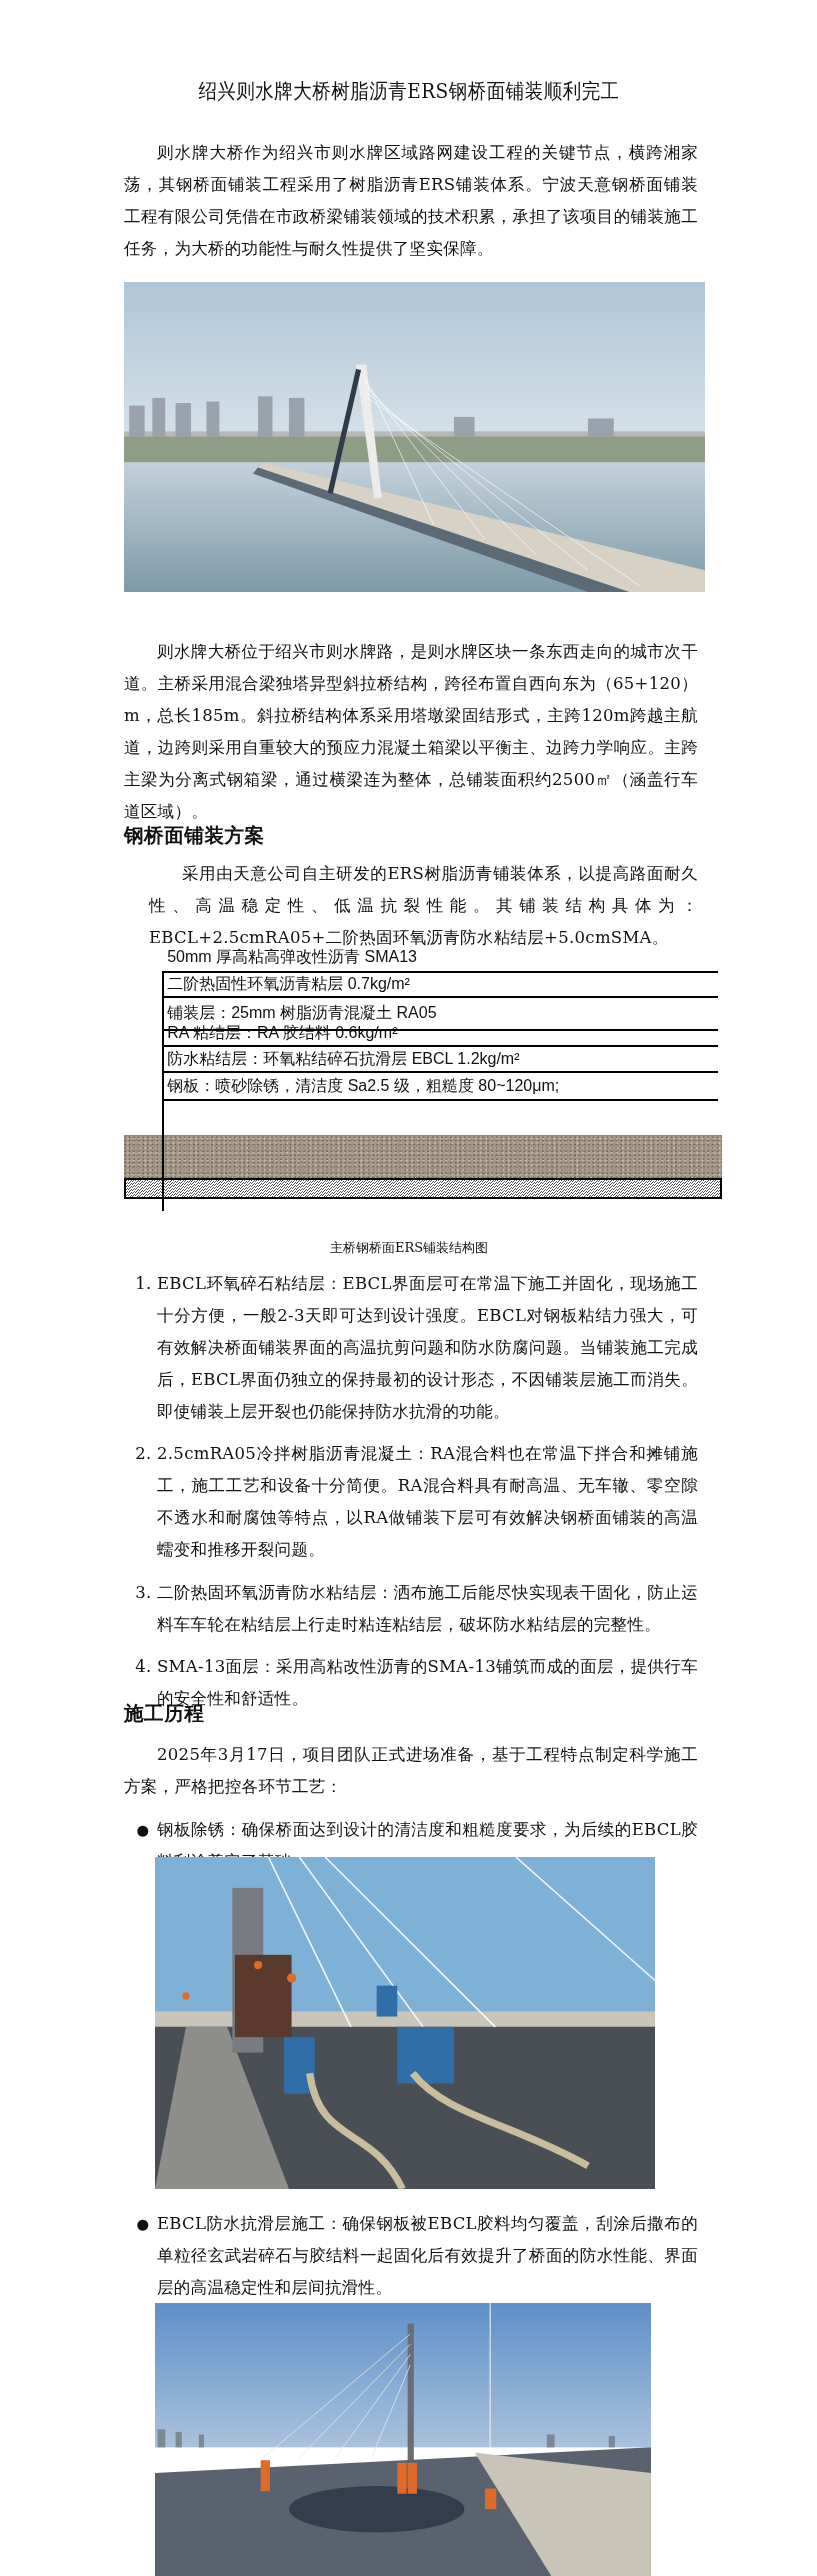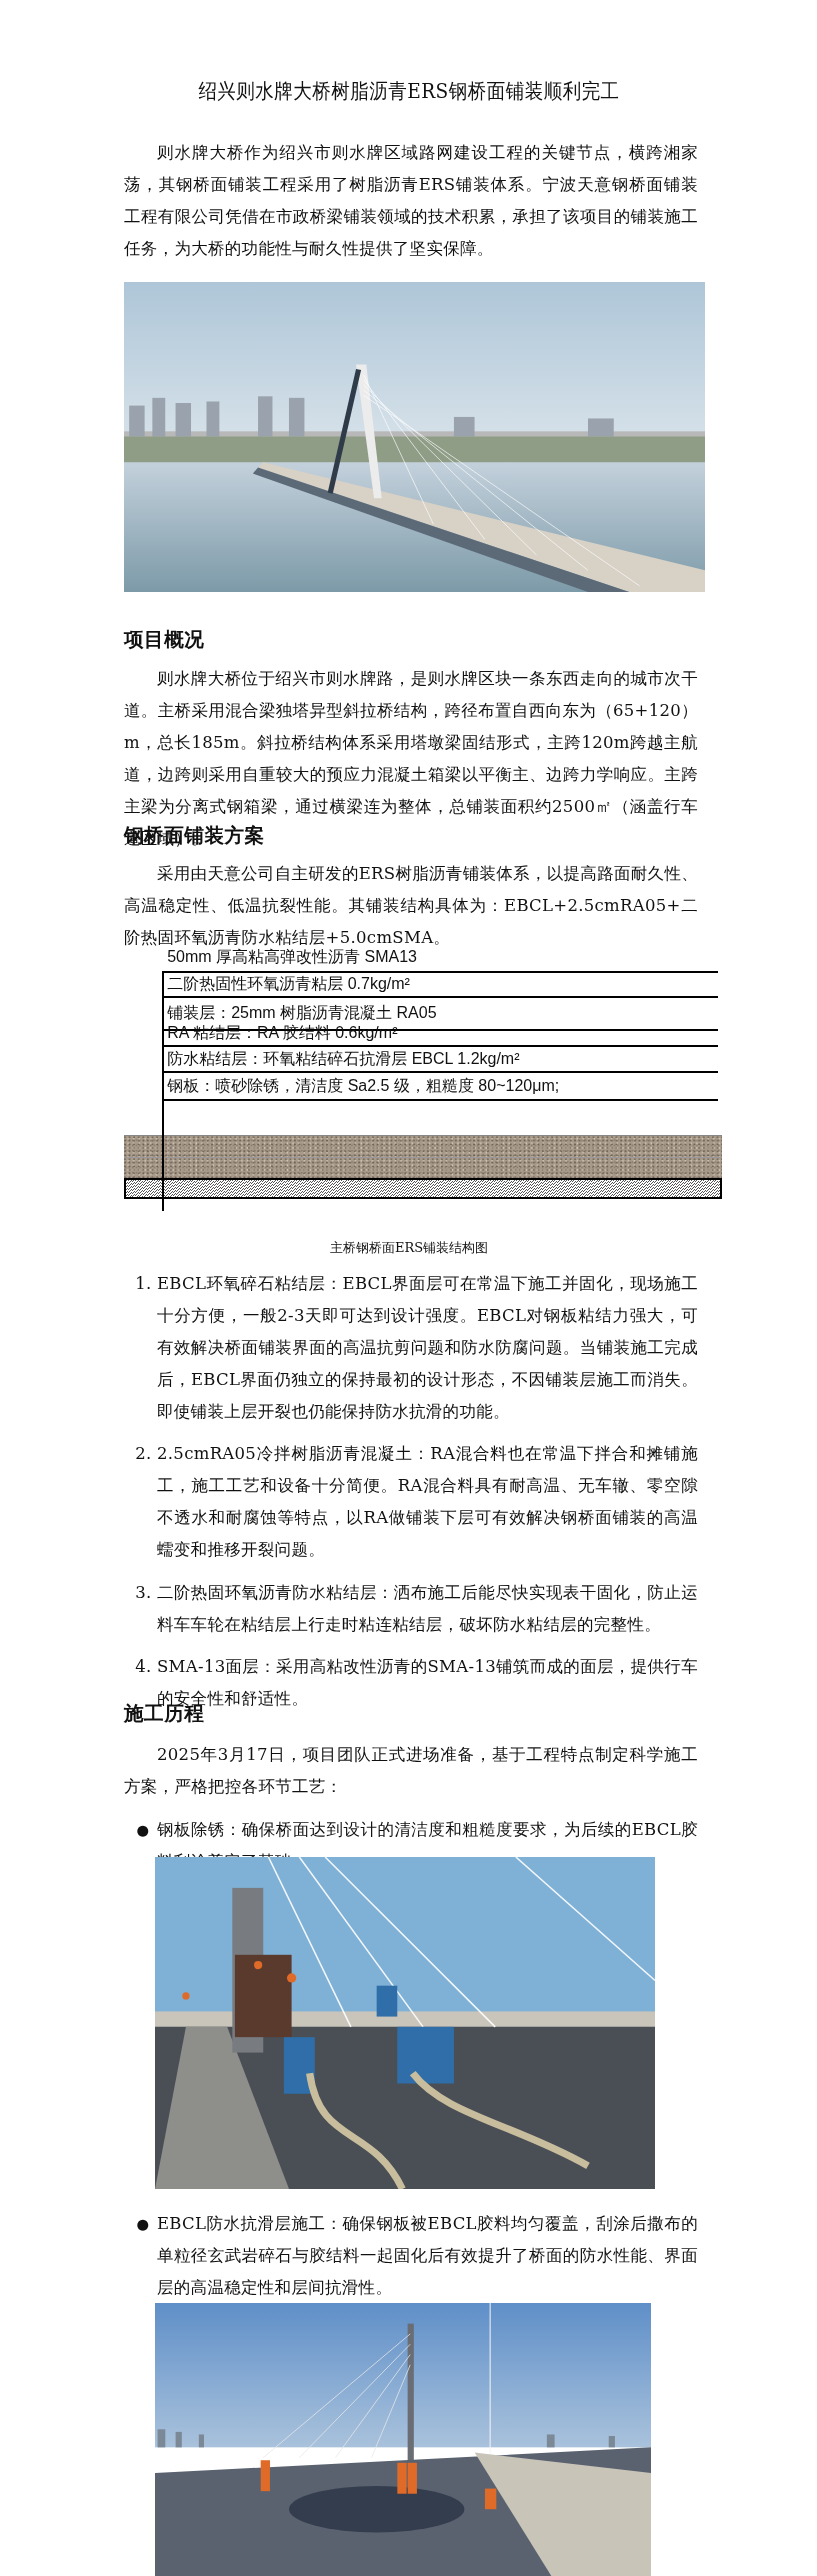--- a/index.html
+++ b/index.html
@@ -74,27 +74,26 @@
           <line x1="465" y1="180" x2="600" y2="470"></line>
           <line x1="465" y1="190" x2="700" y2="500"></line>
           <line x1="465" y1="200" x2="800" y2="530"></line>
           <line x1="465" y1="210" x2="900" y2="560"></line>
           <line x1="465" y1="220" x2="1000" y2="590"></line>
         </g>
     </svg>
   </div>
 
   <div class="col" style="top:626px;">
-    <h2>项目概况</h2>
     <p class="body" style="margin-top:10.3px;">则水牌大桥位于绍兴市则水牌路，是则水牌区块一条东西走向的城市次干道。主桥采用混合梁独塔异型斜拉桥结构，跨径布置自西向东为（65+120）m，总长185m。斜拉桥结构体系采用塔墩梁固结形式，主跨120m跨越主航道，边跨则采用自重较大的预应力混凝土箱梁以平衡主、边跨力学响应。主跨主梁为分离式钢箱梁，通过横梁连为整体，总铺装面积约2500㎡（涵盖行车道区域）。</p>
   </div>
 
   <div class="col" style="top:822px;">
     <h2>钢桥面铺装方案</h2>
-    <p class="body" style="margin-top:9.3px;">采用由天意公司自主研发的ERS树脂沥青铺装体系，以提高路面耐久性、高温稳定性、低温抗裂性能。其铺装结构具体为：EBCL+2.5cmRA05+二阶热固环氧沥青防水粘结层+5.0cmSMA。</p>
+    <p class="body" style="margin-top:9.3px;margin-left:25px;">采用由天意公司自主研发的ERS树脂沥青铺装体系，以提高路面耐久性、高温稳定性、低温抗裂性能。其铺装结构具体为：EBCL+2.5cmRA05+二阶热固环氧沥青防水粘结层+5.0cmSMA。</p>
   </div>
 
   <div class="diagram">
     <div class="layer" style="top:0; height:30px; border-bottom:2.1px solid #000;">50mm  厚高粘高弹改性沥青  SMA13</div>
     <div class="layer" style="top:30px; height:25px;">二阶热固性环氧沥青粘层  0.7kg/m²</div>
     <div class="layer" style="top:55px; height:33px;">铺装层：25mm 树脂沥青混凝土 RA05</div>
     <div class="layer" style="top:78px; height:26px;">RA 粘结层：RA 胶结料 0.6kg/m²</div>
     <div class="layer" style="top:104px; height:26px;">防水粘结层：环氧粘结碎石抗滑层 EBCL 1.2kg/m²</div>
     <div class="layer" style="top:130px; height:28px;">钢板：喷砂除锈，清洁度 Sa2.5 级，粗糙度 80~120μm;</div>
     <div class="gravel" style="top:192px; height:21.6px; border-top:1.5px solid #888;"></div>

